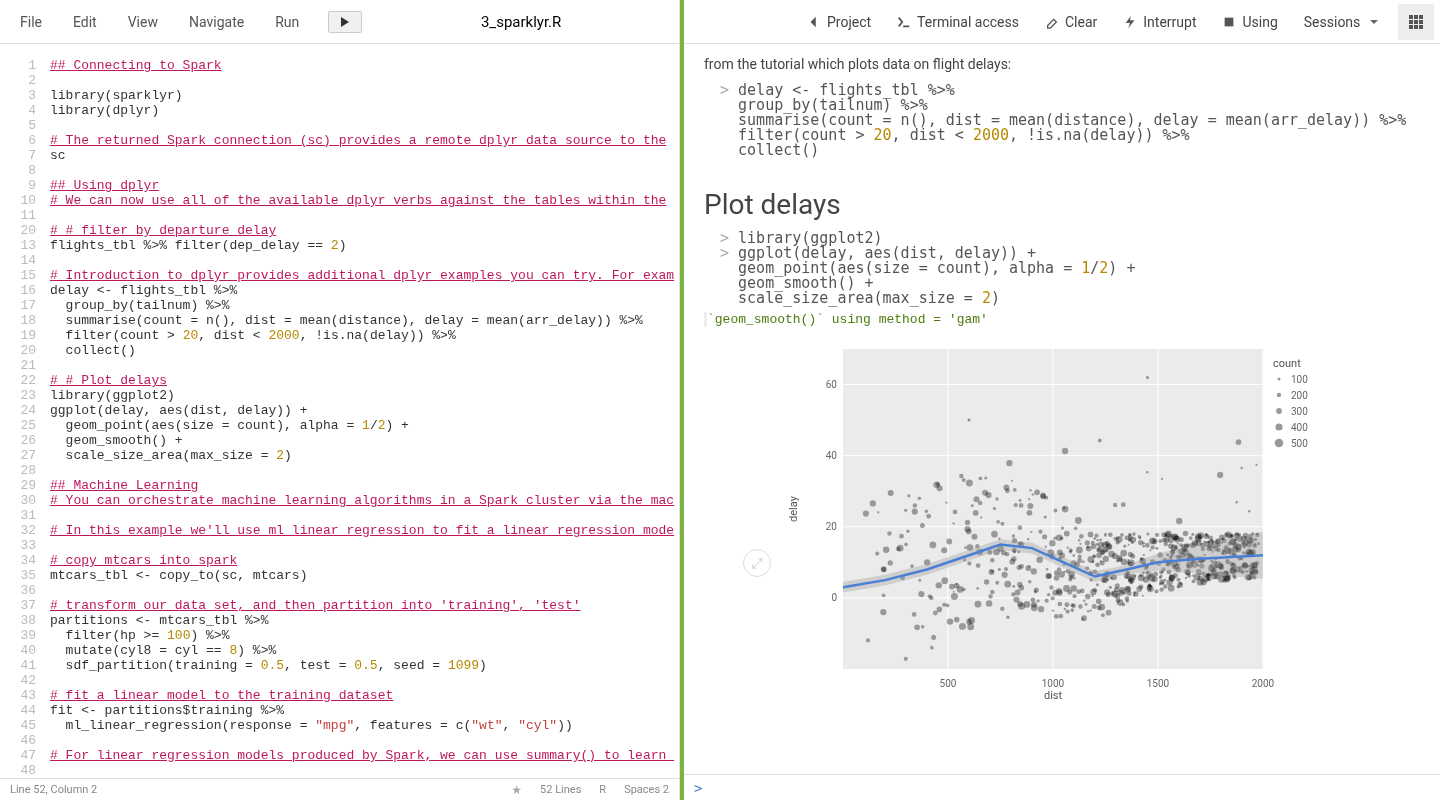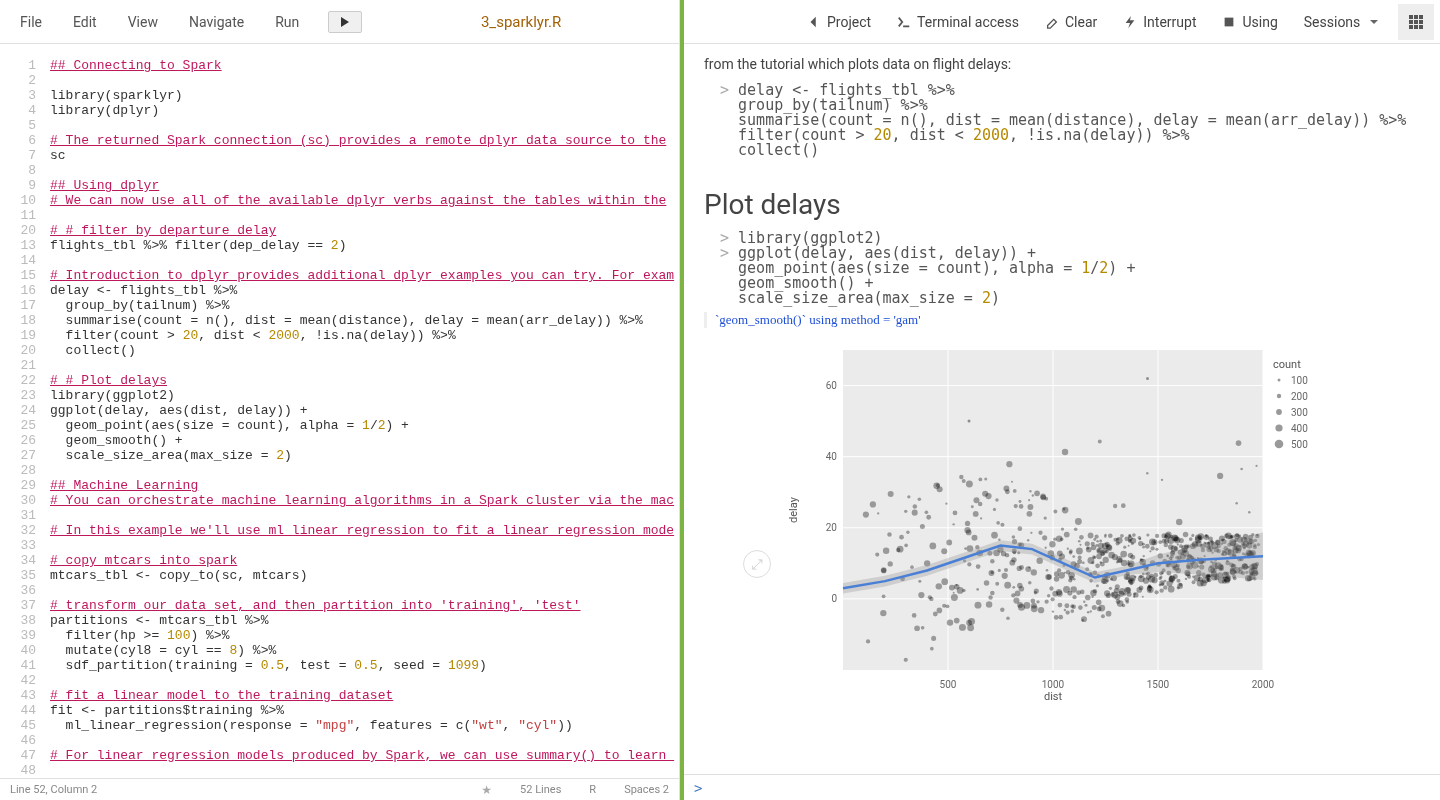--- a/index.html
+++ b/index.html
@@ -14,51 +14,51 @@
   *{box-sizing:border-box;}
   html,body{margin:0;padding:0;height:100%;font-family:-apple-system,BlinkMacSystemFont,"Segoe UI",Roboto,sans-serif;font-size:14px;color:var(--text);background:var(--bg);}
   body{display:flex;flex-direction:row;width:1440px;height:800px;overflow:hidden;}
 
   
   .left-pane{flex:0 0 680px;display:flex;flex-direction:column;border-right:1px solid var(--border-color);}
   .menubar{display:flex;align-items:center;height:44px;padding:0 10px;border-bottom:1px solid var(--border-color);gap:11px;}
   .menubar .menu-item{padding:4px 10px;color:#555;cursor:pointer;font-size:14px;}
   .menubar .run-btn{margin-left:8px;width:34px;height:22px;background:#f0f0f0;border:1px solid #ccc;border-radius:2px;display:flex;align-items:center;justify-content:center;cursor:pointer;}
   .menubar .run-btn svg{width:10px;height:10px;}
-  .menubar .filename{flex:1;text-align:center;color:#a16207;font-size:15px;}
+  .menubar .filename{flex:1;text-align:center;color:#000000;font-size:15px;}
 
   .code-area{flex:1;overflow:hidden;display:flex;font-family:"SFMono-Regular",Consolas,"Liberation Mono",Menlo,monospace;font-size:13px;line-height:15px;}
   .gutter{width:44px;padding:14px 8px 0 0;text-align:right;color:#bbb;user-select:none;}
   .gutter div{height:15px;}
   .code-lines{flex:1;padding:14px 0 0 6px;color:#333;white-space:pre;overflow:hidden;}
   .code-lines div{height:15px;}
   .c-comment{color:#be185d;text-decoration:underline;}
   .c-num{color:var(--code-orange);}
   .c-str{color:#c24040;}
 
-  .statusbar{height:22px;border-top:1px solid var(--border-color);display:flex;align-items:center;font-size:11px;color:#888;padding:0 10px;gap:28px;}
+  .statusbar{height:22px;border-top:1px solid var(--border-color);display:flex;align-items:center;font-size:11px;color:#888;padding:0 10px;gap:18px;}
   .statusbar .spacer{flex:1;}
   .statusbar .star{font-size:12px;color:#aaa;}
 
   
   .right-pane{flex:1;display:flex;flex-direction:column;border-left:4px solid var(--green-accent);}
   .toolbar{display:flex;align-items:center;height:44px;padding:0 8px;border-bottom:1px solid var(--border-color);justify-content:flex-end;gap:2px;}
   .tool-btn{display:flex;align-items:center;gap:6px;padding:4px 12px;color:#444;cursor:pointer;font-size:14px;}
   .tool-btn svg{width:14px;height:14px;fill:#555;}
   .tool-btn.dropdown::after{content:"";display:inline-block;margin-left:4px;border:4px solid transparent;border-top-color:#666;transform:translateY(2px);}
   .grid-btn{width:36px;height:36px;background:#eee;display:flex;align-items:center;justify-content:center;cursor:pointer;margin-left:6px;}
   .grid-btn svg{width:16px;height:16px;fill:#555;}
 
   .output{flex:1;overflow:auto;padding:10px 20px 0 20px;font-size:14px;}
   .output-text{color:#444;line-height:1.5;margin-bottom:8px;}
   .console{font-family:"SFMono-Regular",Consolas,monospace;font-size:15px;line-height:15px;color:#555;white-space:pre;margin:6px 16px;}
   .console .prompt{color:#aaa;}
   .console .num{color:var(--code-orange);}
   .output-heading{font-size:28px;font-weight:400;color:#444;margin:30px 0 10px;}
-  .output-msg{font-family:Liberation Serif, serif;font-size:13px;color:#1d4ed8;margin:6px 0 12px;border-left:3px solid #eee;padding-left:8px;}
+  .output-msg{font-family:Liberation Mono, monospace;font-size:13px;color:#4d7c0f;margin:6px 0 12px;border-left:3px solid #eee;}
 
   .plot-wrap{position:relative;margin:8px auto 0;width:560px;}
   .plot-fab{position:absolute;left:-40px;top:210px;width:28px;height:28px;border-radius:50%;border:1px solid #ddd;background:#fff;display:flex;align-items:center;justify-content:center;color:#ccc;cursor:pointer;}
 
   .prompt-line{height:26px;border-top:1px solid var(--border-color);display:flex;align-items:center;padding:0 10px;color:var(--code-blue);font-family:monospace;font-size:14px;}
 </style>
 </head>
 <body>
 
 <div class="left-pane">

